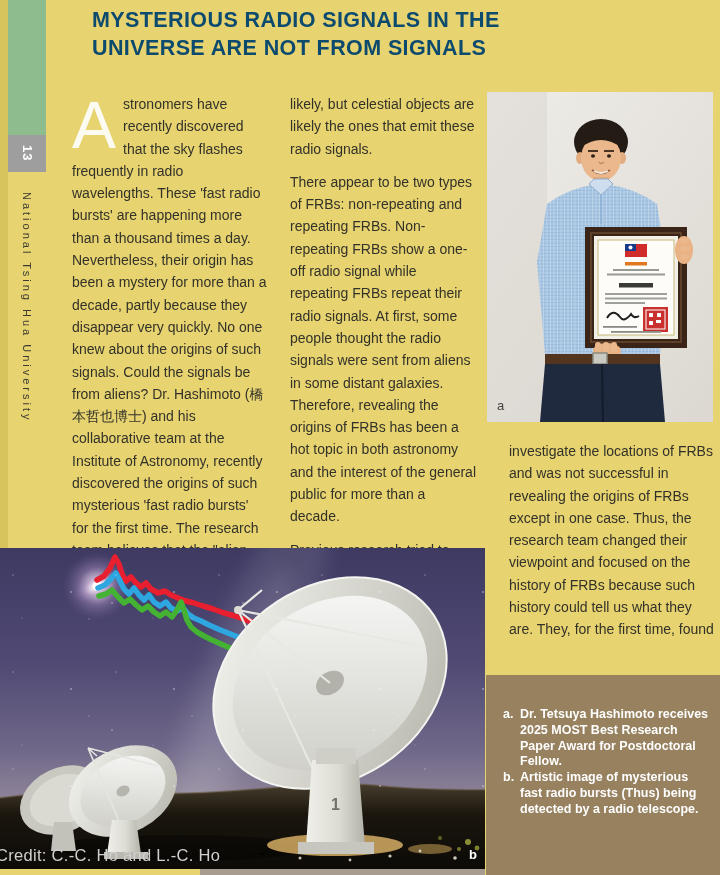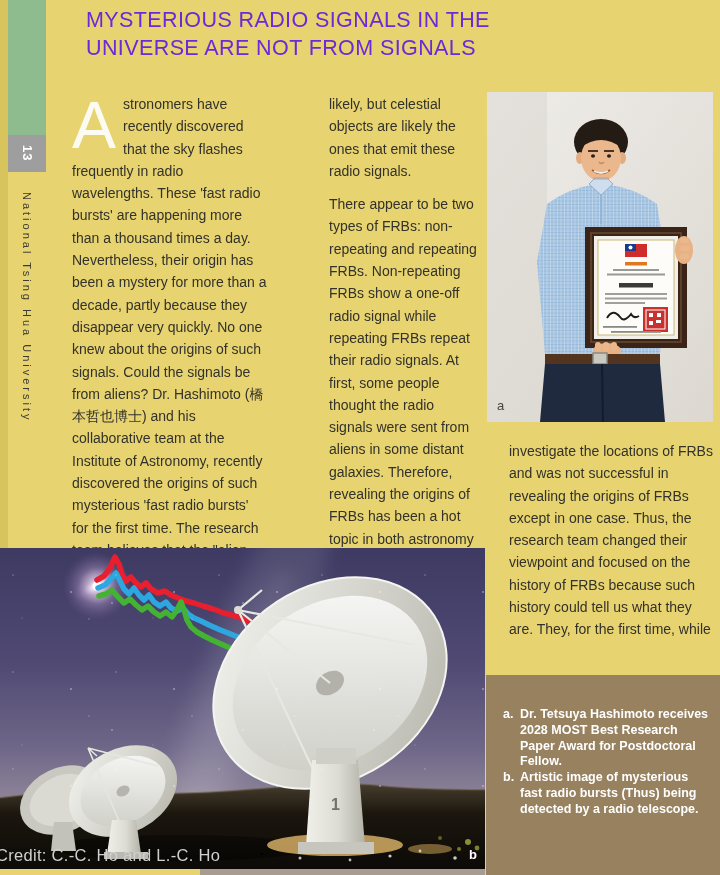--- a/index.html
+++ b/index.html
@@ -12,27 +12,27 @@
   
   .left-strip { position:absolute; left:0; top:0; width:8px; height:548px; background:#d8c45c; }
   .green-block { position:absolute; left:8px; top:0; width:38px; height:135px; background:#8fbc8e; }
   .pagenum-box { position:absolute; left:8px; top:135px; width:38px; height:37px; background:#9e9e9e;
     display:flex; align-items:center; justify-content:center; }
   .pagenum-box span { writing-mode:vertical-rl; color:#fff; font-size:13px; font-weight:bold; letter-spacing:1px; }
   .vertical-title { position:absolute; left:8px; top:182px; width:38px; height:250px;
     display:flex; align-items:center; justify-content:center; }
   .vertical-title span { writing-mode:vertical-rl; font-size:11px; letter-spacing:3px; color:#3c3b33; white-space:nowrap; }
   
-  .header-title { position:absolute; left:86px; top:6px; width:430px;
-    color:#6d28d9; font-weight:normal; font-size:21.5px; line-height:28px; letter-spacing:.4px; }
+  .header-title { position:absolute; left:92px; top:6px; width:430px;
+    color:#0c4a6e; font-weight:bold; font-size:21.5px; line-height:28px; letter-spacing:.4px; }
   
   .body-text { font-size:14px; line-height:22.3px; color:#33322a; }
   .col1 { position:absolute; left:72px; top:93px; width:196px; }
   .col2 { position:absolute; left:290px; top:93px; width:188px; }
-  .col2 p { margin-bottom:11px;margin-left:39px; }
+  .col2 p { margin-bottom:11px; }
   .col3 { position:absolute; left:509px; top:440px; width:206px; }
   .dropcap { float:left; font-size:66px; line-height:54px; color:#fcfbf2; margin:5px 7px 0 0; font-weight:normal; }
   
   .photo { position:absolute; left:487px; top:92px; width:226px; height:330px; }
   .photo svg { display:block; }
   .photo-label { position:absolute; left:10px; top:306px; font-size:13px; color:#46453e; }
   
   .figure { position:absolute; left:0; top:548px; width:485px; height:321px; overflow:hidden; }
   .figure svg { display:block; position:absolute; left:0; top:0; }
   .stars, .stars2 { position:absolute; left:0; top:0; width:485px; height:250px; pointer-events:none; }
@@ -165,21 +165,21 @@
 
       <path d="M58 262 L 173 262 L 173 272 L 58 272 Z" fill="#53351f"></path>
       <rect x="106" y="261" width="14" height="11" fill="#c9c9c2" stroke="#8a8a80" stroke-width="1.5"></rect>
       <path d="M58 272 L 173 272 L 178 330 L 53 330 Z" fill="#202a3e"></path>
       <path d="M115 272 L 116 330" stroke="#141c2c" stroke-width="2"></path>
     </svg>
     <span class="photo-label">a</span>
   </div>
 
   <div class="col3 body-text">
-    <p>investigate the locations of FRBs and was not successful in revealing the origins of FRBs except in one case. Thus, the research team changed their viewpoint and focused on the history of FRBs because such history could tell us what they are. They, for the first time, while</p>
+    <p>investigate the locations of FRBs and was not successful in revealing the origins of FRBs except in one case. Thus, the research team changed their viewpoint and focused on the history of FRBs because such history could tell us what they are. They, for the first time, found</p>
   </div>
 
   <div class="figure">
     <svg width="485" height="321" viewBox="0 0 485 321">
       <defs>
         <linearGradient id="sky" x1="0" y1="0" x2="0" y2="1">
           <stop offset="0" stop-color="#3e3a62"></stop>
             <stop offset=".45" stop-color="#4f4973"></stop>
           <stop offset=".8" stop-color="#6f6788"></stop>
             <stop offset="1" stop-color="#8d8398"></stop>
@@ -270,21 +270,21 @@
     </svg>
     <div class="stars"></div>
     <div class="stars2"></div>
     <span class="figure-credit">Credit: C.-C. Ho and L.-C. Ho</span>
     <span class="figure-label">b</span>
   </div>
 
   <div class="caption-box">
     <div class="caption-item">
       <span class="marker">a.</span>
-      <span>Dr. Tetsuya Hashimoto receives 2028 MOST Best Research Paper Award for Postdoctoral Fellow.</span>
+      <span>Dr. Tetsuya Hashimoto receives 2025 MOST Best Research Paper Award for Postdoctoral Fellow.</span>
     </div>
     <div class="caption-item">
       <span class="marker">b.</span>
       <span>Artistic image of mysterious fast radio bursts (Thus) being detected by a radio telescope.</span>
     </div>
   </div>
 
   <div class="bottom-strip"></div>
 </div>
 

